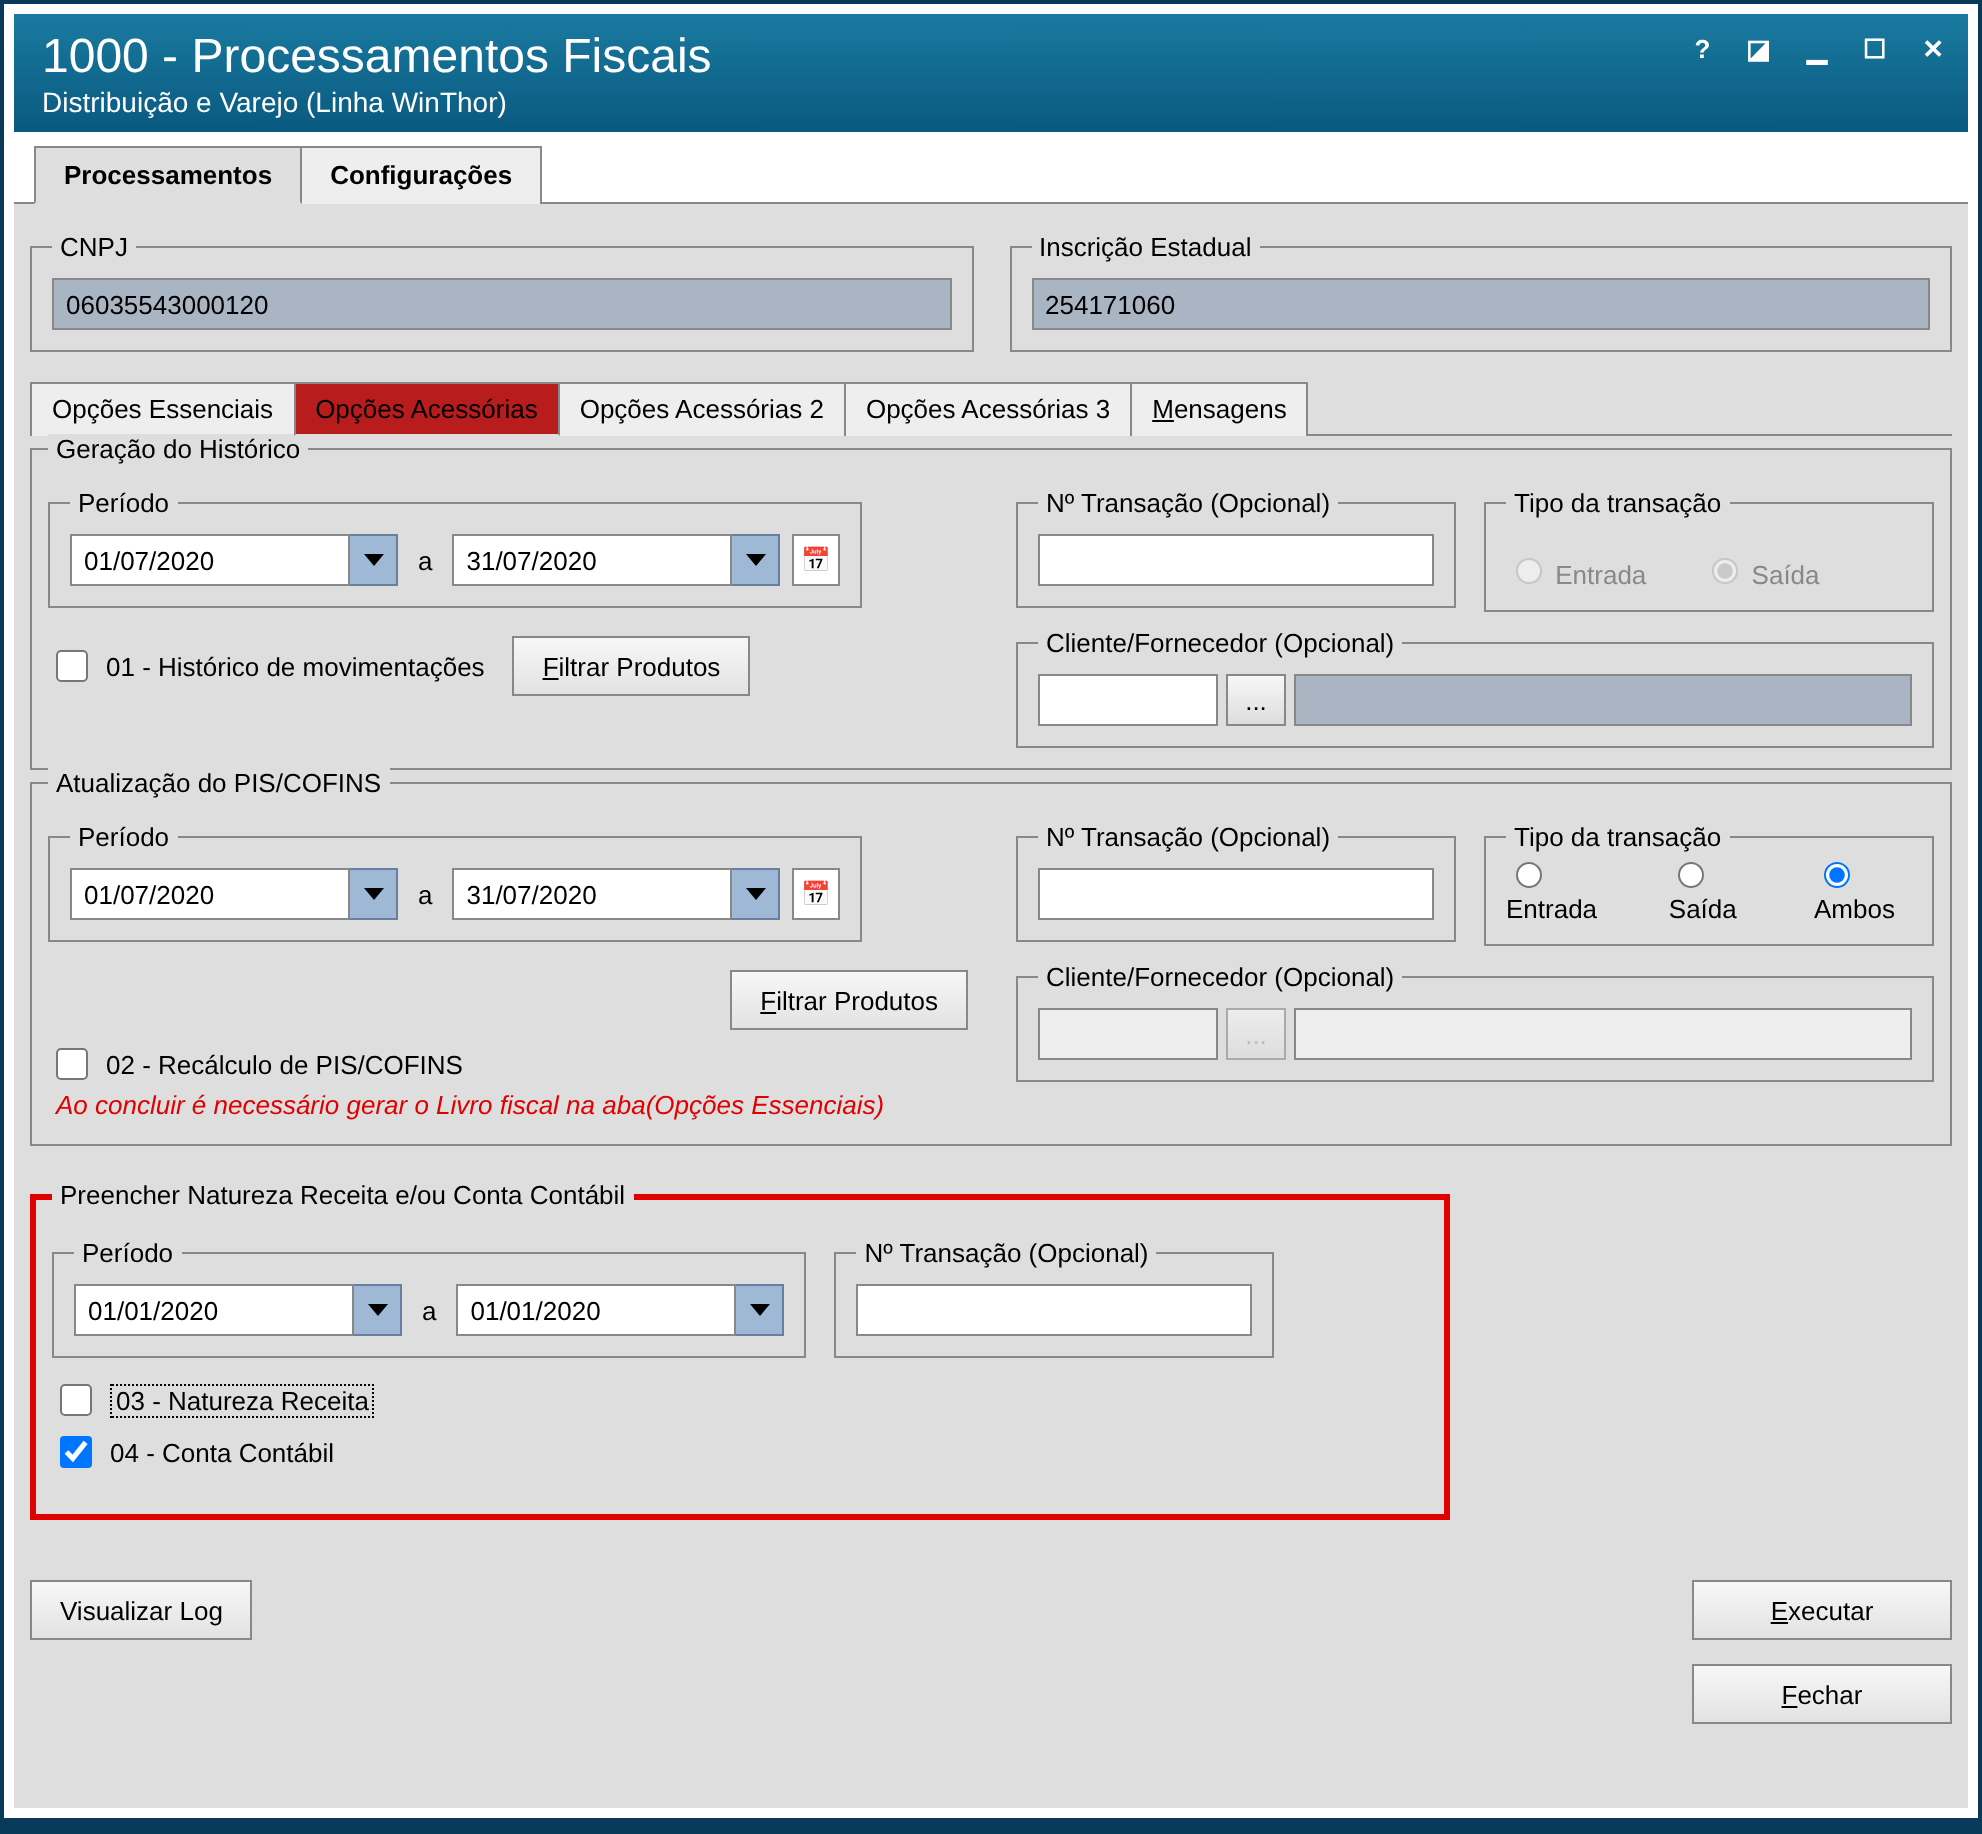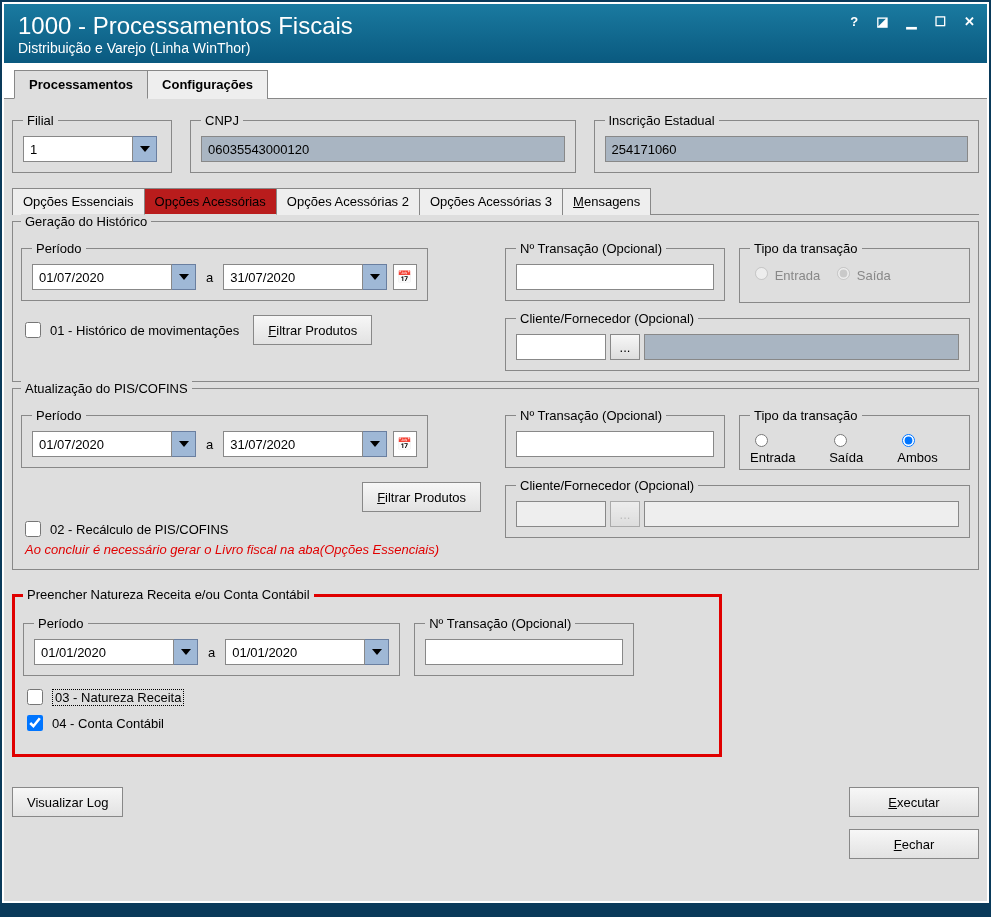--- a/index.html
+++ b/index.html
@@ -1,17 +1,17 @@
 <!DOCTYPE html>
 <html><head>
 <meta charset="utf-8">
 <style>
   * { box-sizing: border-box; font-family: Tahoma, Arial, sans-serif; font-size: 13px; }
   body { margin: 0; background: #0a3a5a; padding: 2px; width: 991px; }
-  .window { border: 2px solid #ffffff; background: #126a8a; }
+  .window { border: 5px solid #ffffff; background: #126a8a; }
   .title-bar { background: linear-gradient(180deg, #1a7aa0, #0a5a80); color: #fff; padding: 8px 14px 6px 14px; position: relative; border-bottom: 1px solid #0a5a80;}
   .title-main { font-size: 24px; font-weight: normal; }
   .title-sub { font-size: 14px; font-weight: normal; }
   .title-icons { position: absolute; top: 10px; right: 12px; display: flex; gap: 18px; color: #fff; font-size: 18px; font-weight: bold; align-items: center;}
   .title-icons span { cursor: pointer; }
   .content { background: #dedede; padding: 0 8px 30px 8px; }
   .tab-strip { display: flex; margin-top: 0; padding-top: 6px; background: #fff; border-bottom: 1px solid #888; margin-left:-8px; margin-right:-8px; padding-left:10px;font-weight:bold;}
   .tab { padding: 6px 14px; border: 1px solid #888; border-bottom: none; margin-right: -1px; background: #eee; cursor: pointer; position: relative; top:1px;}
   .tab.active { background: #dedede; border-bottom: 1px solid #dedede; z-index:2;}
   .inner-tab-strip { display: flex; margin-top: 14px; border-bottom: 1px solid #888;}
@@ -33,21 +33,21 @@
   .section { border:1px solid #888; margin-top:6px; padding:4px 8px 10px 8px; position:relative;}
   .section-title { position:relative; top:-12px; left:0; background:#dedede; display:inline-block; padding:0 4px; }
   .periodbox { display:inline-flex; align-items:center; gap:4px; }
   .a-label{ padding:0 6px; }
   .flex { display:flex; gap:14px; align-items:flex-start;}
   .grow { flex:1; }
   .warn { color:#e00000; font-style:italic; font-weight:normal; font-size:13px; padding:2px 4px;}
   .footer { display:flex; justify-content:space-between; padding-top:30px;}
   .right-buttons { text-align:right; }
   .right-buttons .btn { width:130px; margin-bottom:12px; }
-  .radio-row { display:flex; gap:12px; align-items:flex-start; height:28px;}
+  .radio-row { display:flex; gap:28px; align-items:flex-end; height:28px;}
   .radio-row.disabled { color:#888; }
   .sm-btn { background:linear-gradient(#f7f7f7,#ddd); border:1px solid #888; height:26px; width:30px; cursor:pointer;}
   .red-box { border:3px solid #e00000; margin-top:24px; padding:4px 8px 20px 8px;}
   .red-box .section-title{ top:-14px;}
   u.letter { text-decoration: underline; }
 </style>
 </head>
 <body>
 
 <div class="window">
@@ -63,27 +63,20 @@
     </div>
   </div>
 
   <div class="content">
     <div class="tab-strip">
       <div class="tab active"><span>Processamentos</span></div>
       <div class="tab"><span>Configurações</span></div>
     </div>
 
     <div class="row">
-      <fieldset class="group" style="width:160px;">
-        <legend>Filial</legend>
-        <div class="combo">
-          <input type="text" value="1" style="">
-          <div class="dropbtn"></div>
-        </div>
-      </fieldset>
       <fieldset class="group" style="flex:1;">
         <legend>CNPJ</legend>
         <input type="text" class="ro" readonly="" style="width: 100%;" value="06035543000120">
       </fieldset>
       <fieldset class="group" style="flex:1;">
         <legend>Inscrição Estadual</legend>
         <input type="text" class="ro" readonly="" style="width: 100%;" value="254171060">
       </fieldset>
     </div>
 

